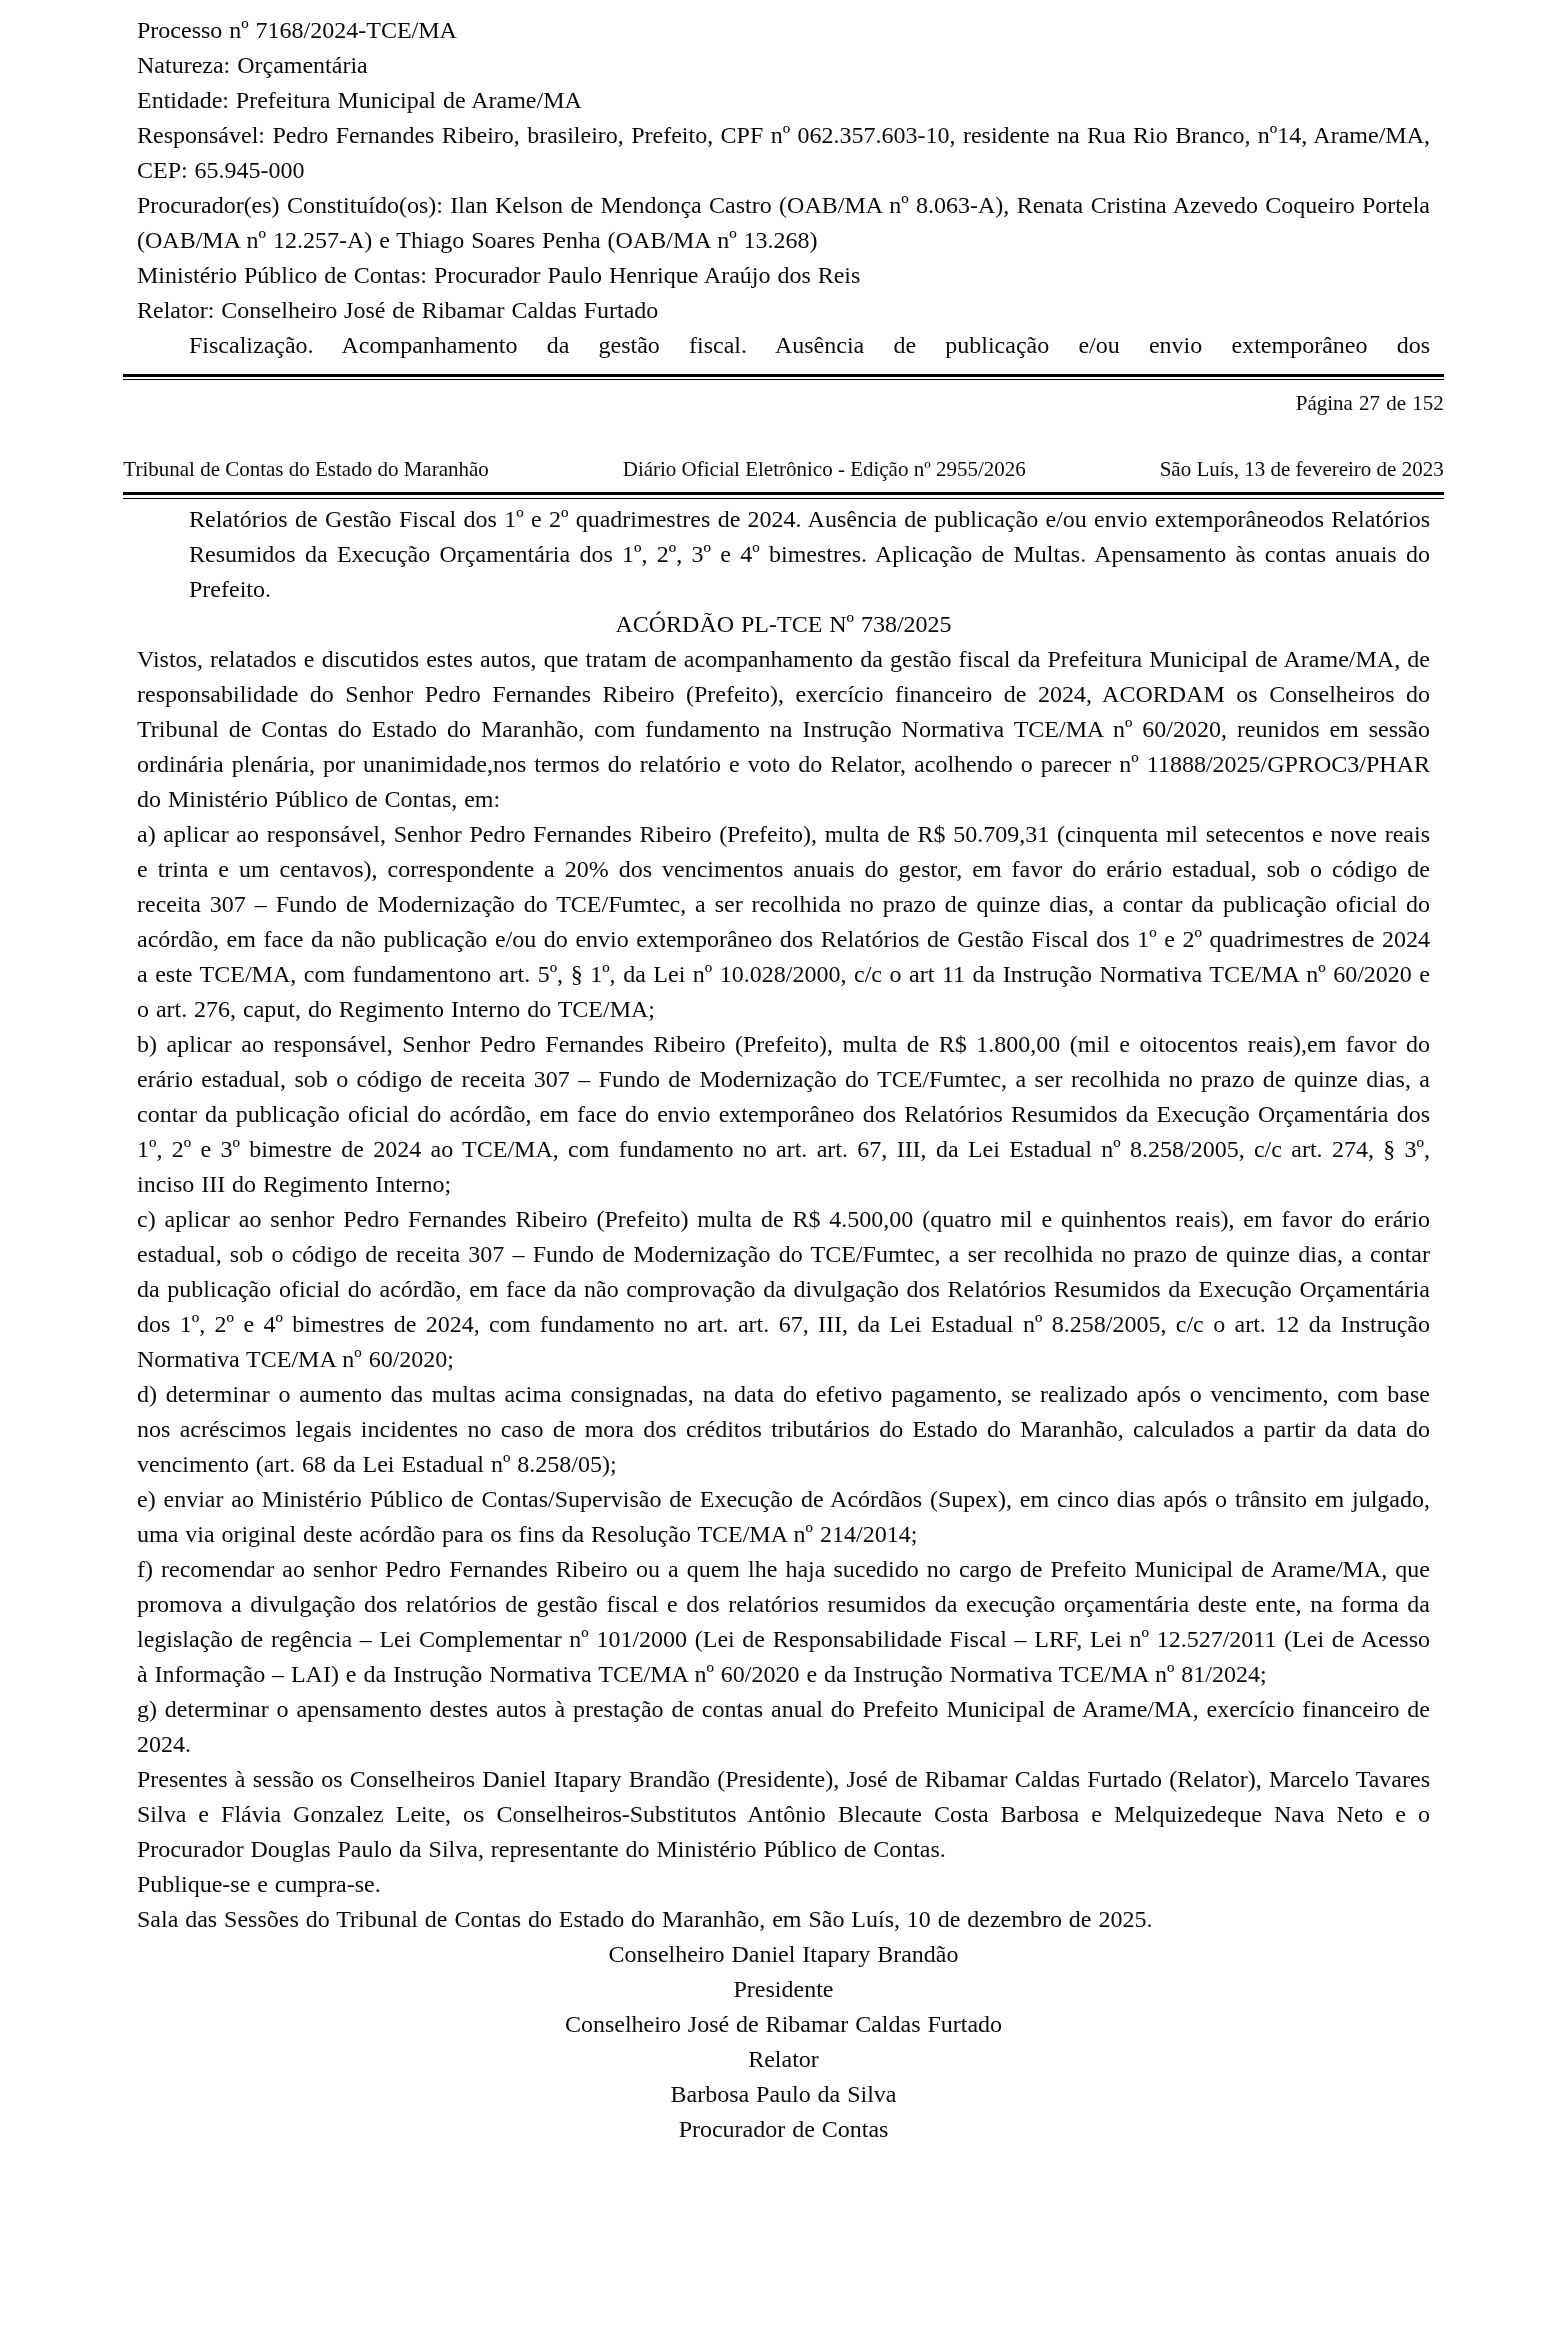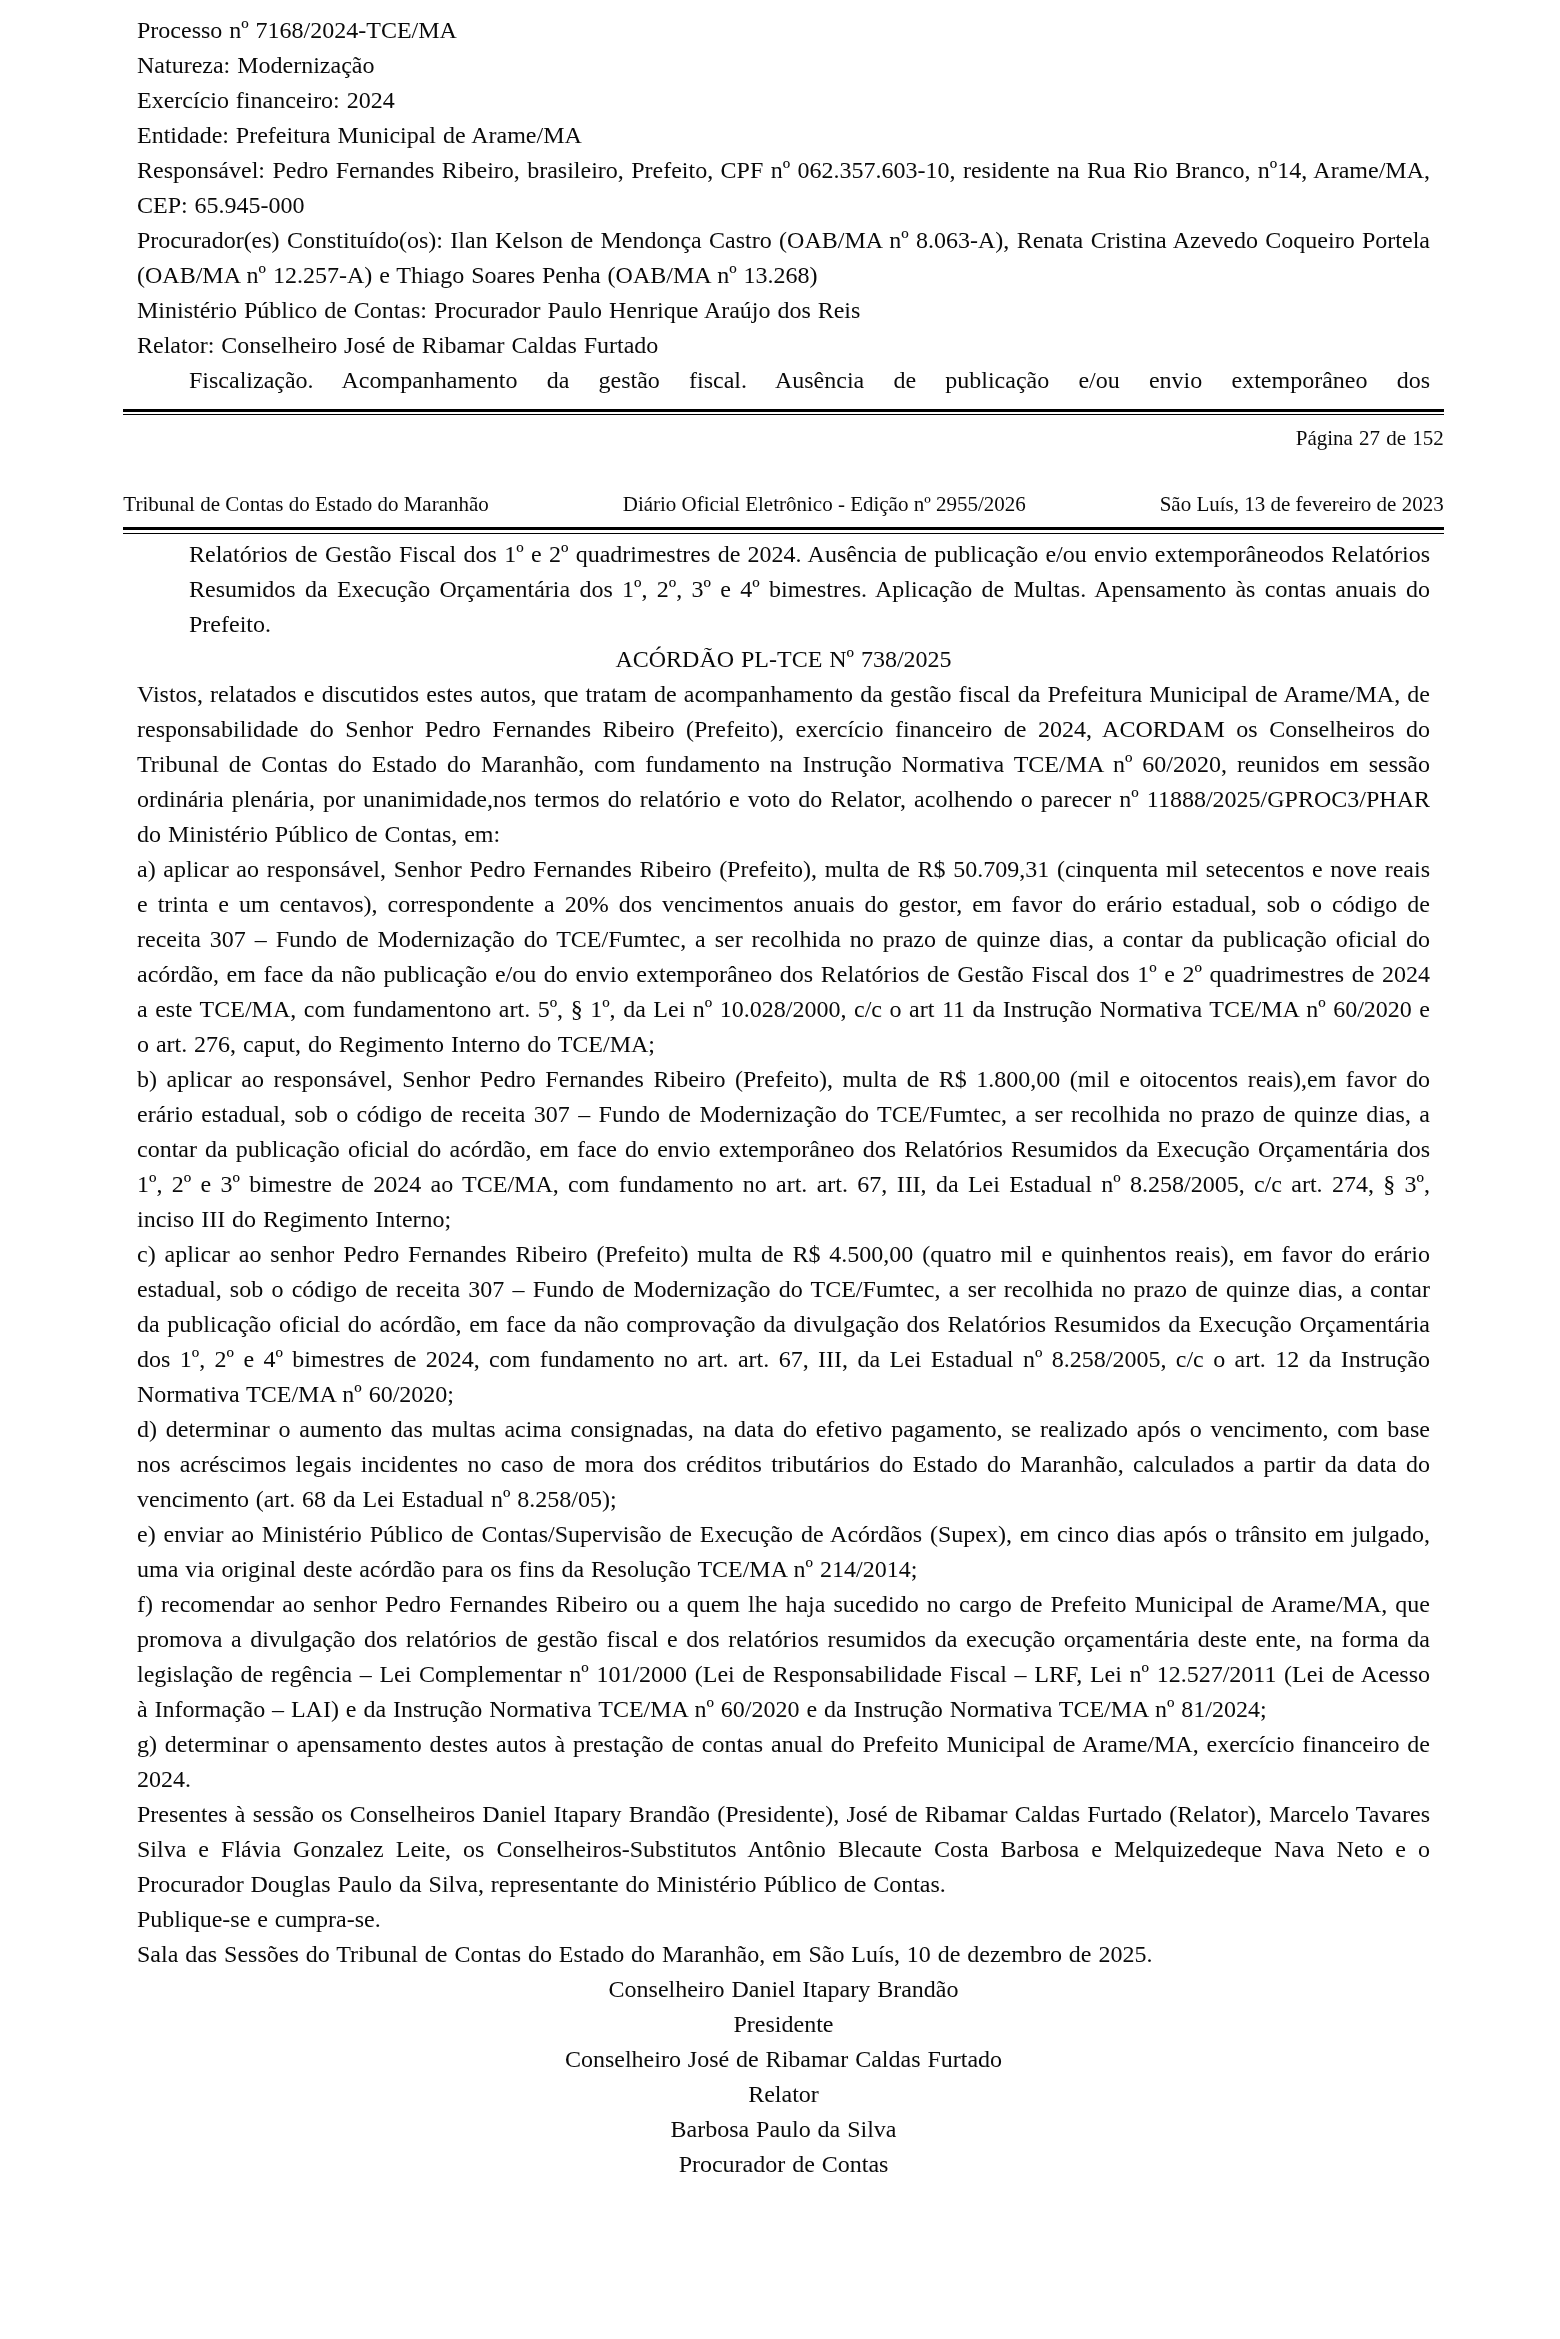--- a/index.html
+++ b/index.html
@@ -69,22 +69,21 @@
   }
   .signatures { margin-top: 0; }
 </style>
 </head>
 <body>
 
 <div class="page">
 
   <div>
     <p class="single">Processo nº 7168/2024-TCE/MA</p>
-    <p class="single">Natureza: Modernização</p>
-    <p class="single">Exercício financeiro: 2024</p>
+    <p class="single">Natureza: Orçamentária</p>
     <p class="single">Entidade: Prefeitura Municipal de Arame/MA</p>
     <p>Responsável: Pedro Fernandes Ribeiro, brasileiro, Prefeito, CPF nº 062.357.603-10, residente na Rua Rio Branco, nº14, Arame/MA, CEP: 65.945-000</p>
     <p>Procurador(es) Constituído(os): Ilan Kelson de Mendonça Castro (OAB/MA nº 8.063-A), Renata Cristina Azevedo Coqueiro Portela (OAB/MA nº 12.257-A) e Thiago Soares Penha (OAB/MA nº 13.268)</p>
     <p class="single">Ministério Público de Contas: Procurador Paulo Henrique Araújo dos Reis</p>
     <p class="single">Relator: Conselheiro José de Ribamar Caldas Furtado</p>
     <p class="ementa-first">Fiscalização. Acompanhamento da gestão fiscal. Ausência de publicação e/ou envio extemporâneo dos</p>
   </div>
 
   <div class="header-band">
     <div class="double-rule"></div>

